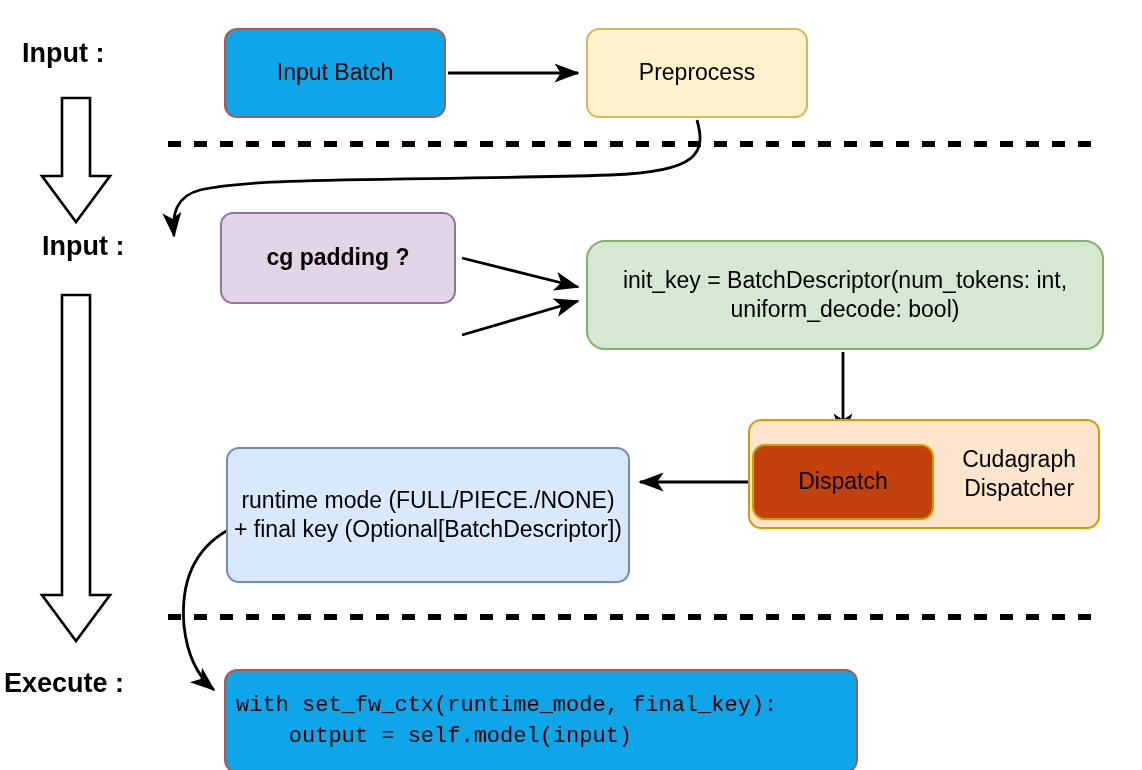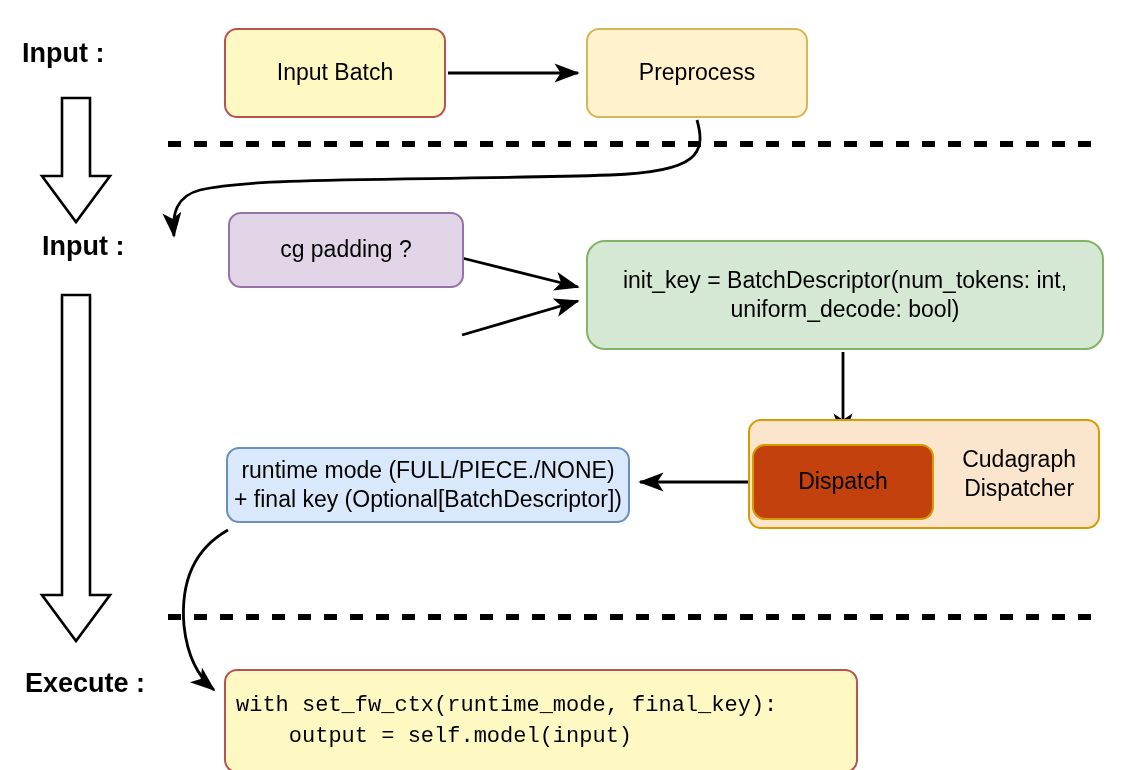--- a/index.html
+++ b/index.html
@@ -40,21 +40,21 @@
     align-items: center;
     justify-content: center;
     text-align: center;
     font-size: 23px;
     color: #000000;
     line-height: 1.28;
     padding: 2px 6px;
   }
   .node-text { display: block; white-space: pre-line; }
 
-  .n-pink   { background: #fef9c3; border-color: #b85450; }
+  .n-pink   { background: #0ea5e9; border-color: #b85450; }
   .n-yellow { background: #fff2cc; border-color: #d6b656; }
   .n-purple { background: #e1d5e7; border-color: #9673a6; }
   .n-green  { background: #d5e8d4; border-color: #82b366; border-radius: 19px; }
   .n-blue   { background: #dae8fc; border-color: #6c8ebf; }
   .n-orange-outer { background: #fce5cd; border-color: #d79b00; }
   .n-orange-inner { background: #c2410c; border-color: #d79b00; }
 
   .code {
     font-family: "Liberation Mono", "DejaVu Sans Mono", monospace;
     font-size: 22px;
@@ -93,50 +93,50 @@
 
     <line x1="843" y1="352" x2="843" y2="437" stroke="#000" stroke-width="2.8" marker-end="url(#arrow)"></line>
 
     <line x1="750" y1="482" x2="640" y2="482" stroke="#000" stroke-width="2.8" marker-end="url(#arrow)"></line>
 
     <path d="M228,530 C196,548 180,578 184,626 C188,662 202,680 214,690" fill="none" stroke="#000" stroke-width="2.8" marker-end="url(#arrow)"></path>
   </svg>
 
   <div class="stage-label" style="left:22px; top:38px;">Input :</div>
   <div class="stage-label" style="left:42px; top:231px;">Input :</div>
-  <div class="stage-label" style="left:25px; top:668px;text-align:right;">Execute :</div>
+  <div class="stage-label" style="left:4px; top:668px;text-align:right;">Execute :</div>
 
   <div class="node n-pink" style="left:224px; top:28px; width:222px; height:90px;">
     <span class="node-text">Input Batch</span>
   </div>
 
   <div class="node n-yellow" style="left:586px; top:28px; width:222px; height:90px;">
     <span class="node-text">Preprocess</span>
   </div>
 
-  <div class="node n-purple" style="left:228px; top:212px; width:236px; height:76px;">
+  <div class="node n-purple" style="left:220px; top:212px; width:236px; height:92px;font-weight:bold;">
     <span class="node-text">cg padding ?</span>
   </div>
 
 
   <div class="node n-green" style="left:586px; top:240px; width:518px; height:110px;">
     <span class="node-text">init_key = BatchDescriptor(num_tokens: int,
 uniform_decode: bool)</span>
   </div>
 
   <div class="node n-orange-outer" style="left:748px; top:419px; width:352px; height:110px; justify-content:flex-end; padding-right:22px;">
     <span class="node-text">Cudagraph
 Dispatcher</span>
   </div>
 
   <div class="node n-orange-inner" style="left:752px; top:444px; width:182px; height:76px;">
     <span class="node-text">Dispatch</span>
   </div>
 
-  <div class="node n-blue" style="left:226px; top:447px; width:404px; height:76px;justify-content:flex-end;">
+  <div class="node n-blue" style="left:226px; top:447px; width:404px; height:136px;justify-content:flex-end;">
     <span class="node-text">runtime mode (FULL/PIECE./NONE)
 + final key (Optional[BatchDescriptor])</span>
   </div>
 
   <div class="node n-pink code" style="left:224px; top:650px; width:634px; height:104px;margin-top:19px;">
     <span class="node-text">with set_fw_ctx(runtime_mode, final_key):
     output = self.model(input)</span>
   </div>
 
 </div>

